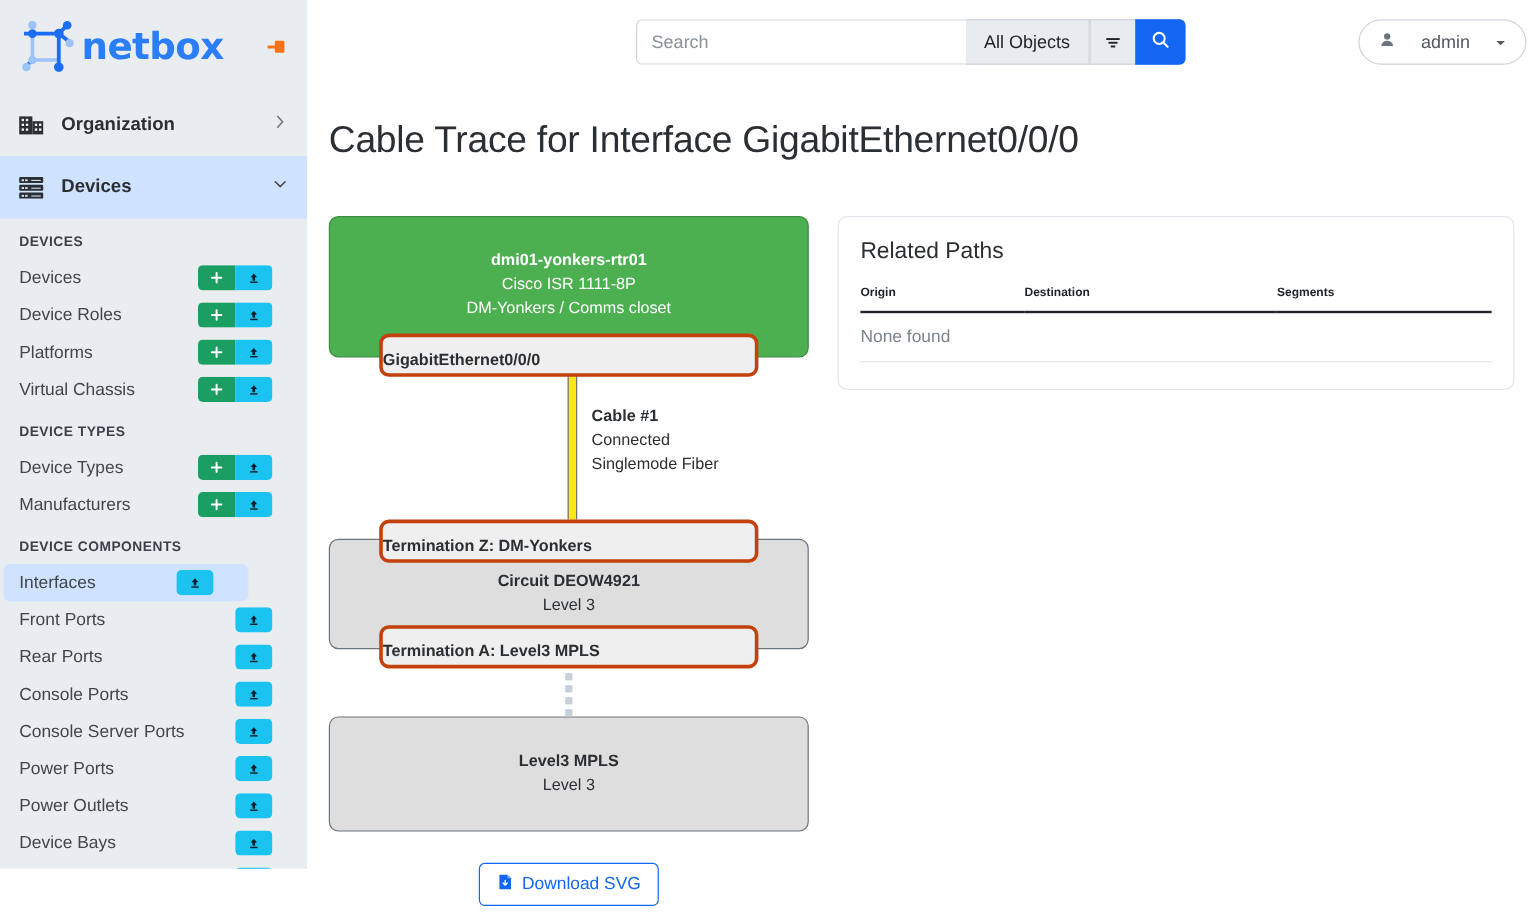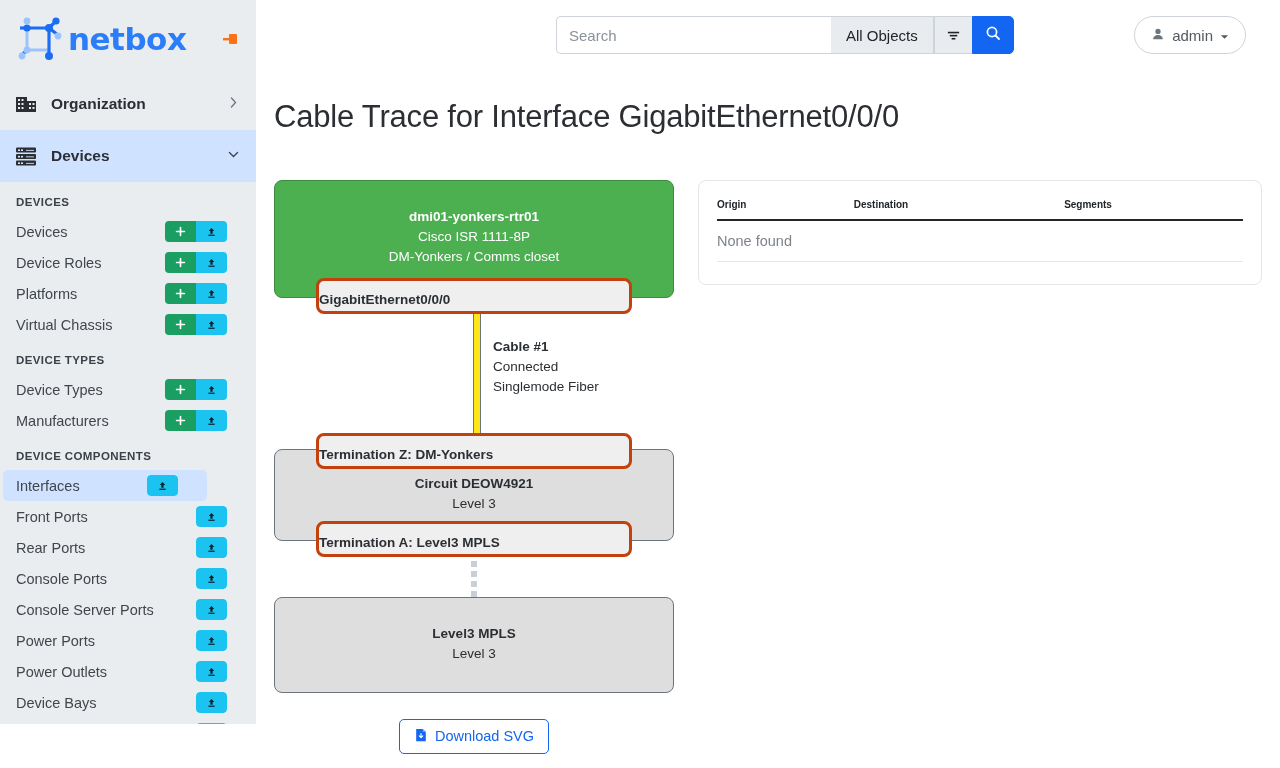--- a/index.html
+++ b/index.html
@@ -114,21 +114,21 @@
     height: 768px;
     background: #ffffff;
     position: relative;
     overflow: hidden;
   }
 
   .topbar {
     height: 70px;
     display: flex;
     align-items: center;
-    padding: 0 34px;
+    padding: 0 8px;
   }
   .search-wrap {
     margin: 0 auto 0 266px;
     display: flex;
     align-items: stretch;
     height: 38px;
   }
   .search-input {
     width: 275px;
     height: 38px;
@@ -167,21 +167,21 @@
   .go-btn {
     display: flex; align-items: center; justify-content: center;
     width: 42px; height: 38px;
     background: #1266f1;
     border: 1px solid #1266f1;
     border-radius: 0 5px 5px 0;
     cursor: pointer;
   }
   .user-btn {
     margin-left: auto;
-    display: flex; align-items: center; gap: 7px;
+    display: flex; align-items: center; gap: 21px;
     height: 38px;
     padding: 0 16px;
     border: 1px solid #ced4da;
     border-radius: 20px;
     background: #fff;
     font-size: 15px;
     color: #525960;
     cursor: pointer;
   }
 
@@ -729,20 +729,21 @@
               </svg>
             </span>
             <span>Download SVG</span>
           </button>
         </div>
 
       </div>
 
       <div class="rp-col">
         <div class="card">
+          <h2 class="card-title">Related Paths</h2>
           <table class="rp">
             <thead>
               <tr>
                 <th style="width:26%">Origin</th>
                 <th style="width:40%">Destination</th>
                 <th>Segments</th>
               </tr>
             </thead>
             <tbody>
               <tr>

